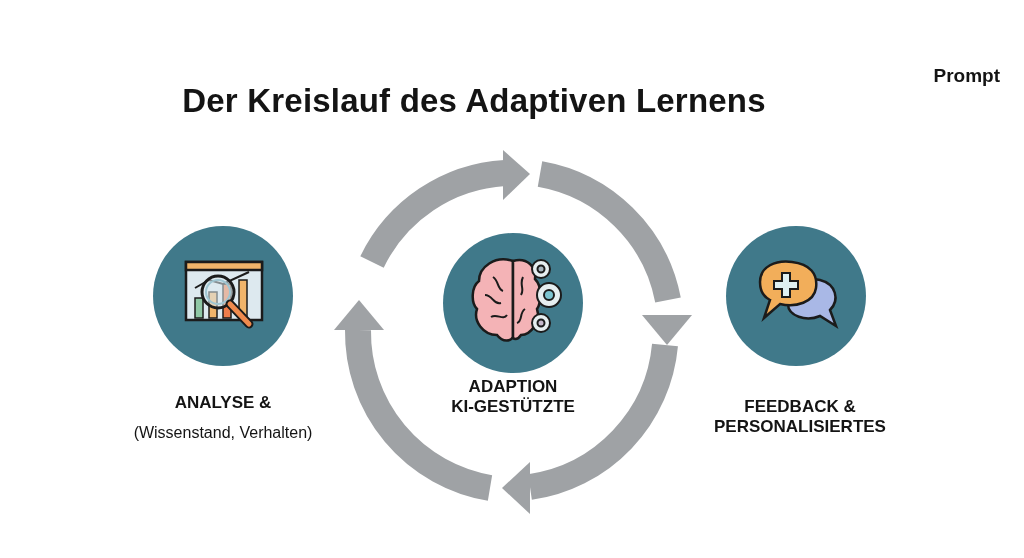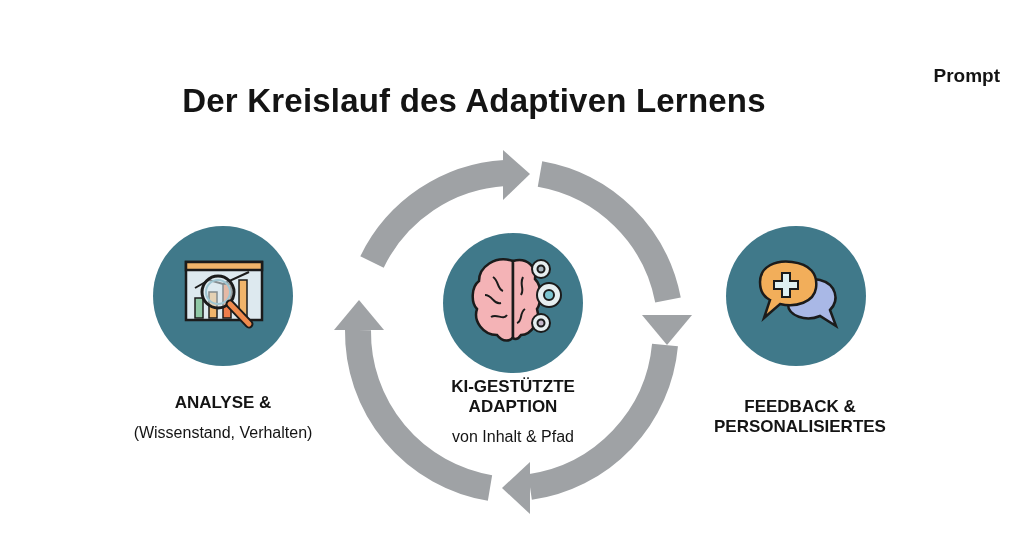--- a/index.html
+++ b/index.html
@@ -68,23 +68,22 @@
       <circle cx="98" cy="36" r="9"></circle>
         <circle cx="98" cy="36" r="3.5" fill="#a9b6bf"></circle>
       <circle cx="106" cy="62" r="12"></circle>
         <circle cx="106" cy="62" r="5" fill="#7cc3cf"></circle>
       <circle cx="98" cy="90" r="9"></circle>
         <circle cx="98" cy="90" r="3.5" fill="#c6b9cc"></circle>
     </g>
   </svg>
 </div>
 <div class="label" style="left:410px; top:377px; width:206px;">
+  <span class="b">ADAPTION</span>
   <span class="b">KI-GESTÜTZTE</span>
-  <span class="b">ADAPTION</span>
-  <span class="s">von Inhalt &amp; Pfad</span>
 </div>
 
 <div class="node-icon" style="left:726px; top:226px;">
   <svg width="140" height="140" viewBox="0 0 140 140">
     <path d="M62 66 C62 54 78 50 94 54 C110 58 114 74 104 84 L110 100 L94 90 C80 96 62 90 62 78 Z" fill="#a9b8e6" stroke="#1b1b1b" stroke-width="2.5"></path>
     <path d="M34 56 C34 40 50 34 66 36 C84 38 92 48 90 62 C88 76 70 82 54 78 L38 92 L44 74 C36 70 34 62 34 56 Z" fill="#f2ae5a" stroke="#1b1b1b" stroke-width="2.5"></path>
     <path d="M56 47 h8 v8 h8 v8 h-8 v8 h-8 v-8 h-8 v-8 h8 z" fill="#dff0f2" stroke="#1b1b1b" stroke-width="2"></path>
   </svg>
 </div>
 <div class="label" style="left:690px; top:397px; width:220px;">

